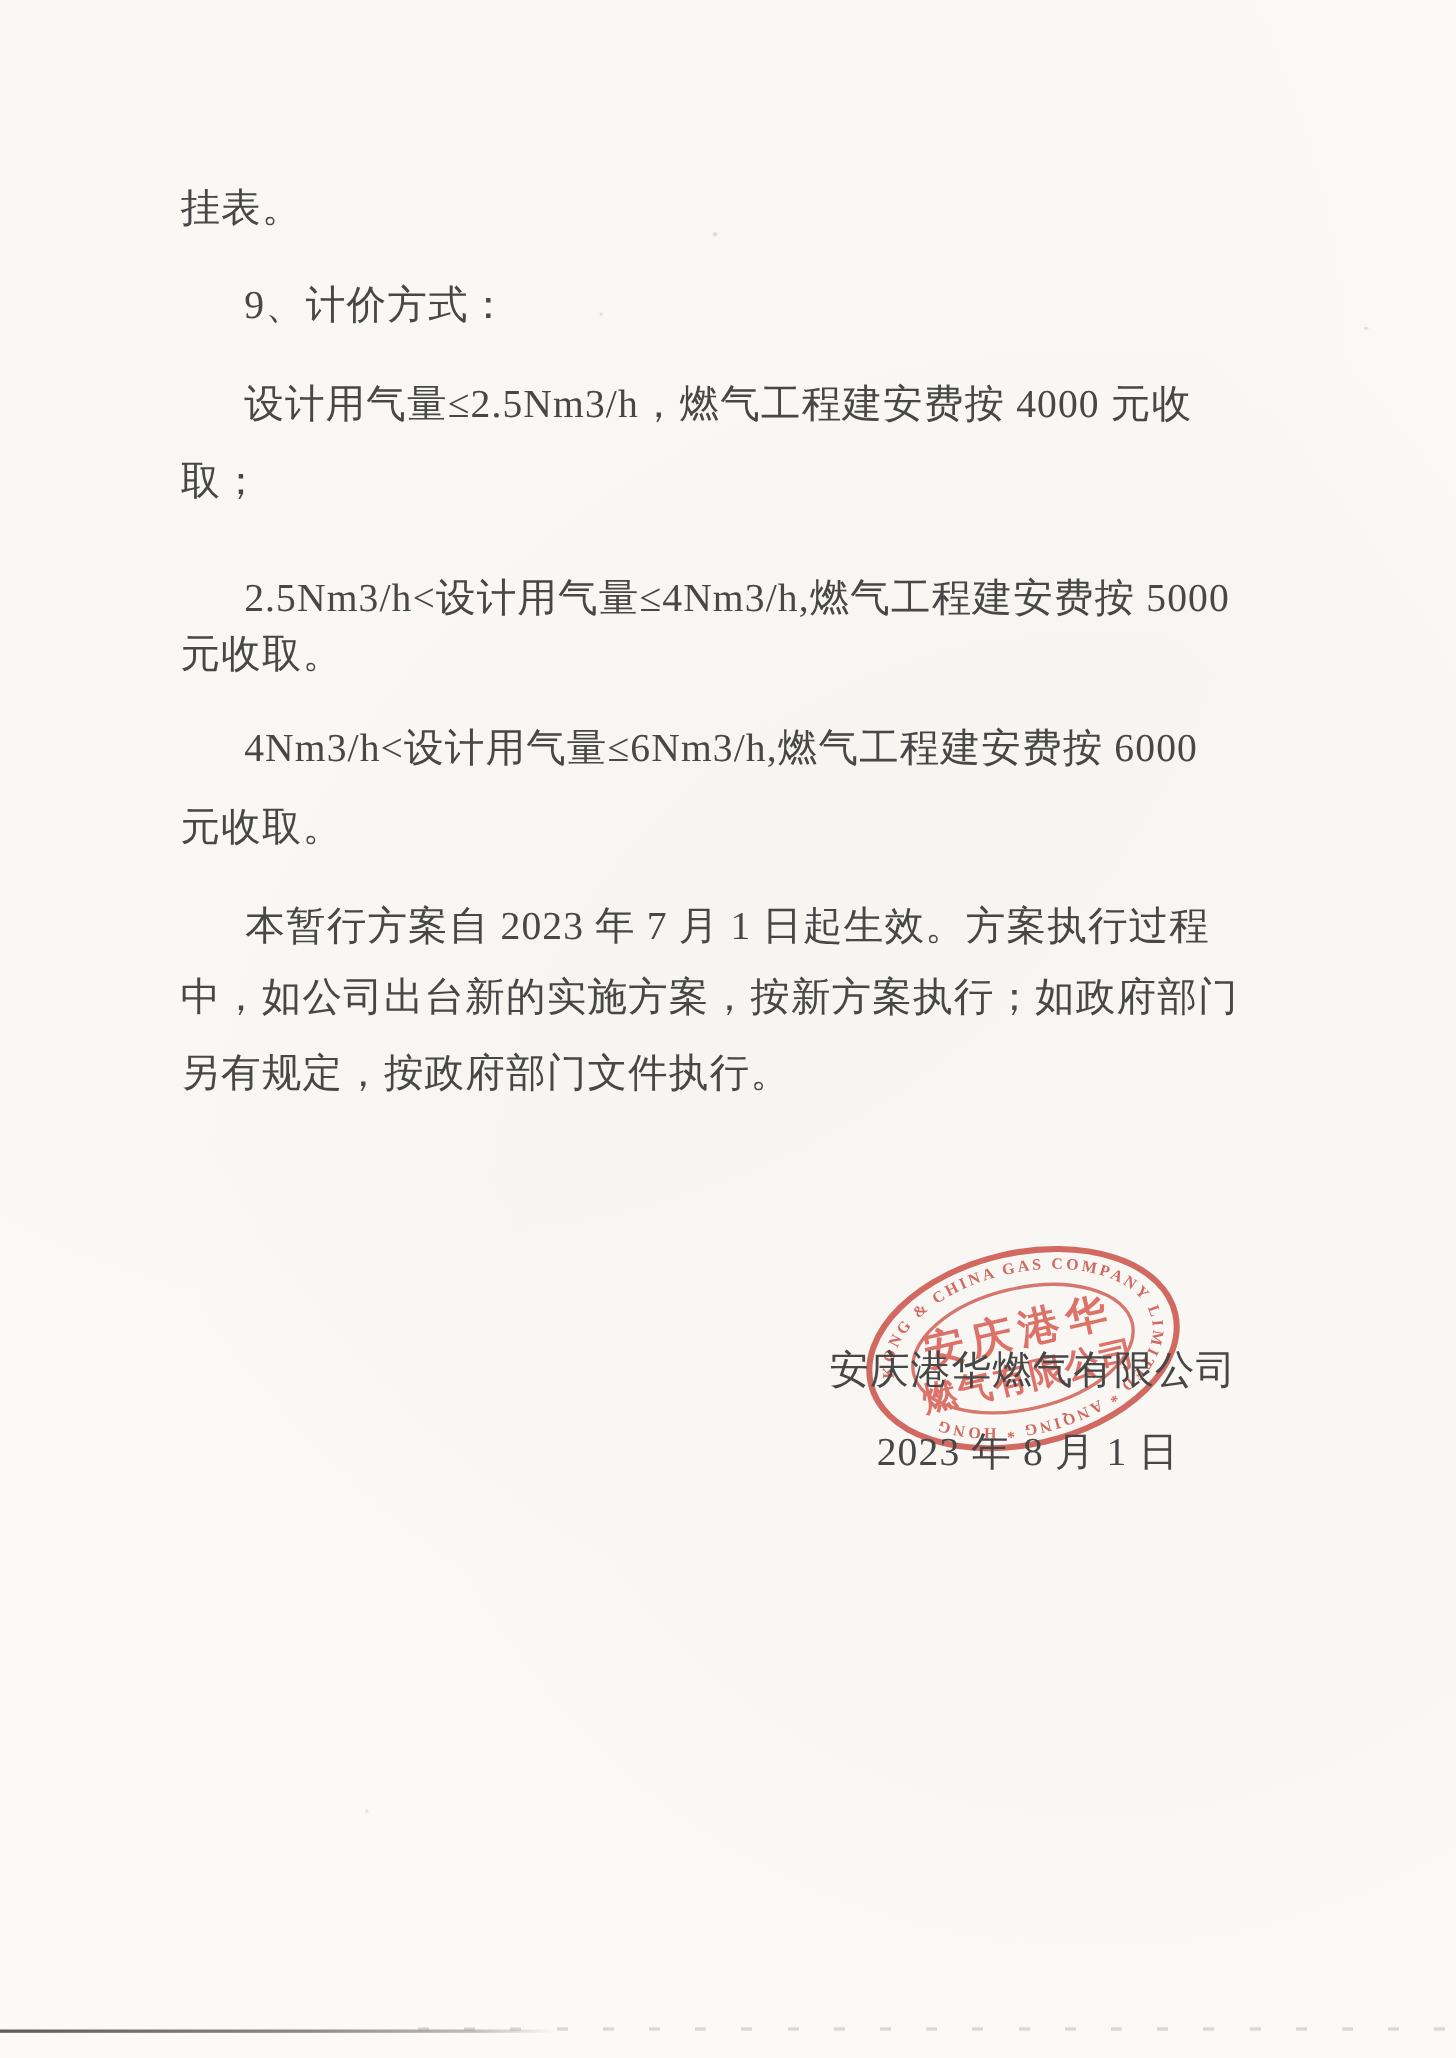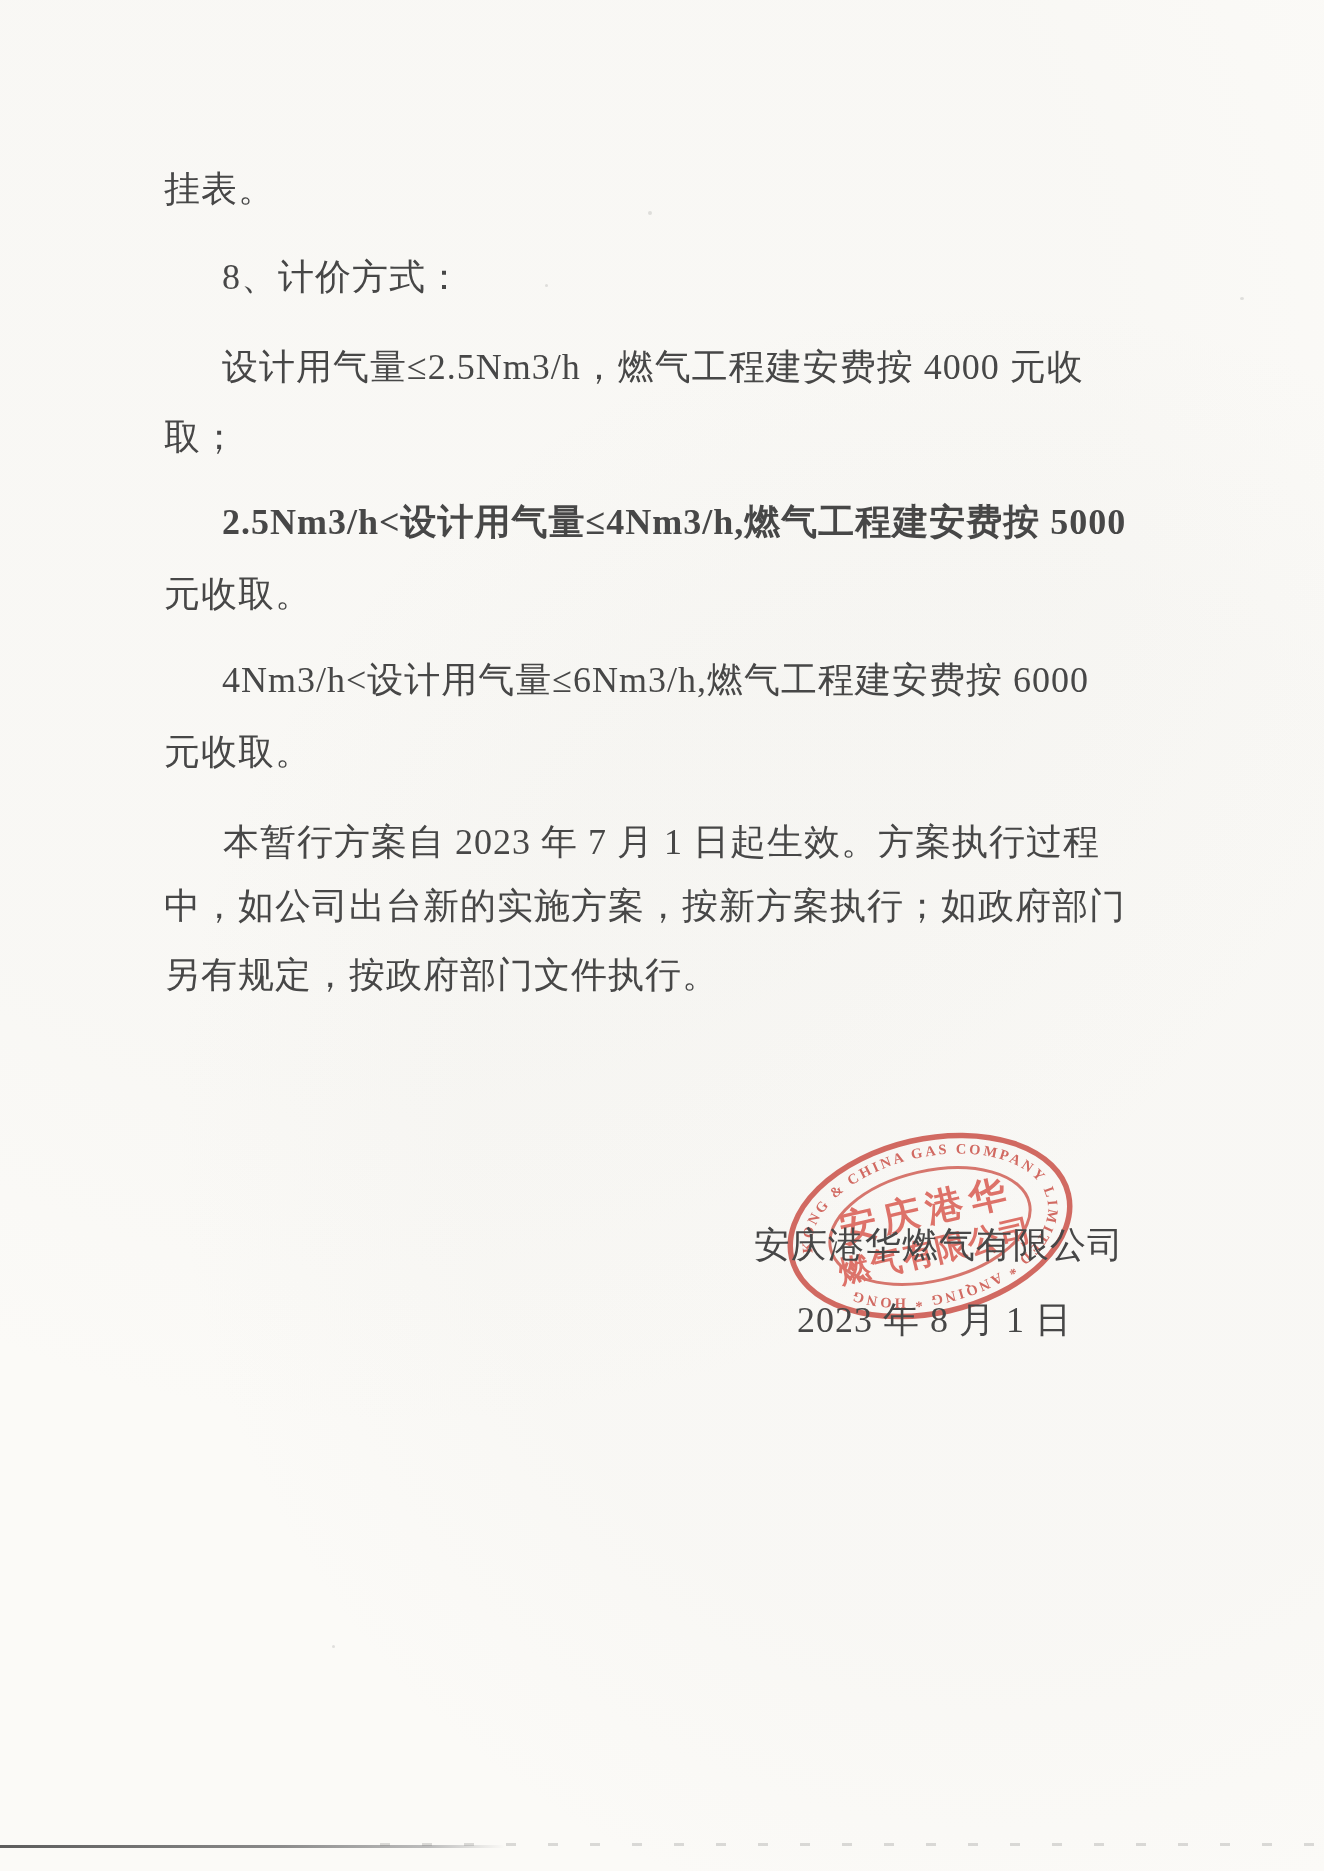--- a/index.html
+++ b/index.html
@@ -20,21 +20,21 @@
     font-size:36px;
     color:#474747;
     letter-spacing:1px;
     white-space:pre;
     line-height:1.2;
   }
   .ln0{top:168px;left:164px;}
   .ln1{top:256px;left:222px;}
   .ln2{top:346px;left:222px;}
   .ln3{top:416px;left:164px;}
-  .ln4{top:501px;left:222px;font-weight:bold;}
+  .ln4{top:522px;left:222px;}
   .ln5{top:573px;left:164px;}
   .ln6{top:659px;left:222px;text-align:center;}
   .ln7{top:731px;left:164px;}
   .ln8{top:821px;left:223px;}
   .ln9{top:885px;left:164px;}
   .ln10{top:956px;left:164px;font-family:Liberation Mono, monospace;}
   .sig-company{top:1224px;left:754px;}
   .sig-date{top:1299px;left:797px;}
   .stamp{
     position:absolute;left:758px;top:1108px;width:344px;height:240px;
@@ -53,21 +53,21 @@
   .sp2{left:545px;top:284px;width:3px;height:3px;}
   .sp3{left:1240px;top:297px;width:4px;height:3px;}
   .sp4{left:332px;top:1645px;width:3px;height:3px;}
 </style>
 </head>
 <body>
 
 <div class="page">
 
   <div class="bline ln0">挂表。</div>
-  <div class="bline ln1">8、计价方式：</div>
+  <div class="bline ln1">9、计价方式：</div>
   <div class="bline ln2">设计用气量≤2.5Nm3/h，燃气工程建安费按 4000 元收</div>
   <div class="bline ln3">取；</div>
   <div class="bline ln4">2.5Nm3/h&lt;设计用气量≤4Nm3/h,燃气工程建安费按 5000</div>
   <div class="bline ln5">元收取。</div>
   <div class="bline ln6">4Nm3/h&lt;设计用气量≤6Nm3/h,燃气工程建安费按 6000</div>
   <div class="bline ln7">元收取。</div>
   <div class="bline ln8">本暂行方案自 2023 年 7 月 1 日起生效。方案执行过程</div>
   <div class="bline ln9">中，如公司出台新的实施方案，按新方案执行；如政府部门</div>
   <div class="bline ln10">另有规定，按政府部门文件执行。</div>
 

